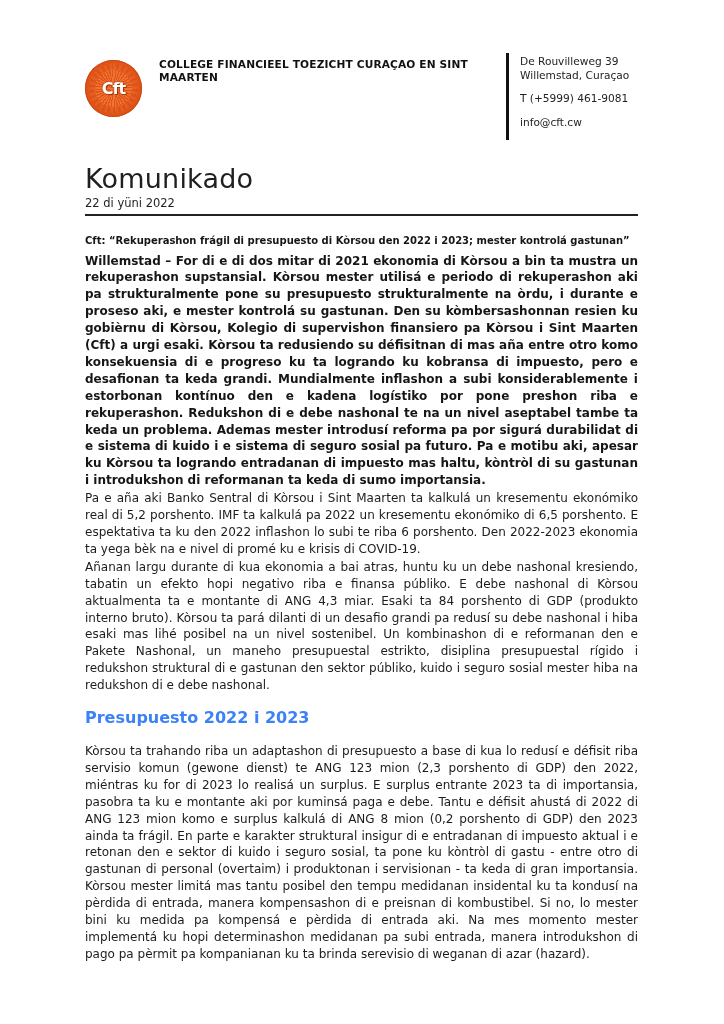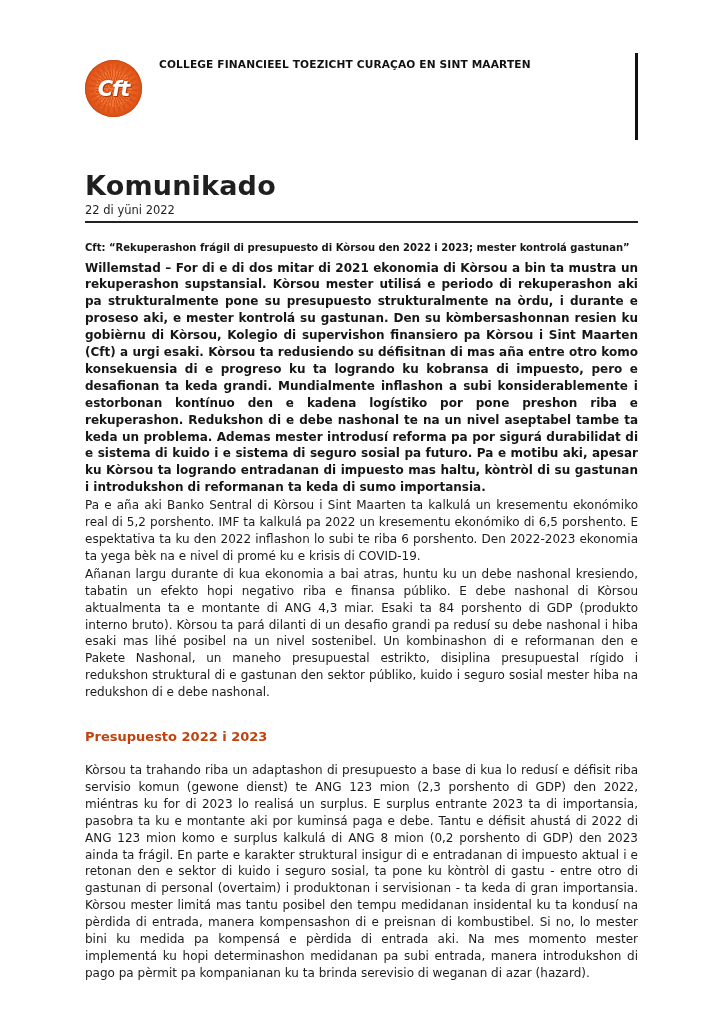--- a/index.html
+++ b/index.html
@@ -54,24 +54,23 @@
       repeating-conic-gradient(#ef7434 0deg 5deg, #e15418 5deg 10deg);
   }
   .logo-text {
     position: absolute;
     inset: 0;
     display: flex;
     align-items: center;
     justify-content: center;
     color: #ffffff;
     font-weight: bold;
-    font-size: 21px;
+    font-size: 16px;
     letter-spacing: -1px;
     text-shadow: 0 0 2px #a33608, 1px 1px 0 #a33608;
-    font-style: italic;
   }
   .company-name {
     flex: 1 1 auto;
     font-size: 10.6px;
     font-weight: bold;
     letter-spacing: 0.15px;
     padding: 10px 10px 0 0;
     color: #111;
     line-height: 13px;
   }
@@ -86,24 +85,24 @@
     flex: 0 0 118px;
     width: 118px;
     padding: 7px 0 0 11px;
     font-size: 10.6px;
     line-height: 13.5px;
     color: #222;
   }
   .contact-gap { height: 10px; }
   
   .doc-title {
-    margin-top: 31px;
+    margin-top: 24px;
     font-size: 27px;
     line-height: 30px;
-    font-weight: 700;
+    font-weight: 400;
     color: #1f1f1f;
     letter-spacing: 0.2px;
   }
   .doc-date {
     font-size: 11.5px;
     margin-top: 2px;
     color: #1f1f1f;
   }
   .title-rule {
     border: none;
@@ -122,43 +121,51 @@
   
   .para {
     font-size: 12px;
     line-height: 16.9px;
     text-align: justify;
     margin-top: 1px;
     color: #1c1c1c;
   }
   .para.lead { font-weight: bold; color: #161616; }
   .section-title {
-    font-size: 13px;
+    font-size: 16px;
     line-height: 16.9px;
     font-weight: bold;
-    margin-top: 28px;
-    color: #c2410c;
+    margin-top: 16px;
+    color: #3b82f6;
   }
   .section-title + .para { margin-top: 16px; }
 </style>
 </head>
 <body>
 
 <div class="page">
 
   <div class="letterhead">
     <div class="logo-wrap">
       <div class="logo-circle">
         <div class="logo-ring"></div>
         <div class="logo-inner"></div>
         <div class="logo-text">Cft</div>
       </div>
     </div>
     <div class="company-name">COLLEGE FINANCIEEL TOEZICHT CURAÇAO EN SINT MAARTEN</div>
     <div class="vbar"></div>
+    <div class="contact-block">
+      <div>De Rouvilleweg 39</div>
+      <div>Willemstad, Curaçao</div>
+      <div class="contact-gap"></div>
+      <div>T (+5999) 461-9081</div>
+      <div class="contact-gap"></div>
+      <div>info@cft.cw</div>
+    </div>
   </div>
 
   <div class="doc-title">Komunikado</div>
   <div class="doc-date">22 di yüni 2022</div>
   <hr class="title-rule">
 
   <div class="headline">Cft: “Rekuperashon frágil di presupuesto di Kòrsou den 2022 i 2023; mester kontrolá gastunan”</div>
 
   <div class="para lead">Willemstad – For di e di dos mitar di 2021 ekonomia di Kòrsou a bin ta mustra un rekuperashon supstansial. Kòrsou mester utilisá e periodo di rekuperashon aki pa strukturalmente pone su presupuesto strukturalmente na òrdu, i durante e proseso aki, e mester kontrolá su gastunan. Den su kòmbersashonnan resien ku gobièrnu di Kòrsou, Kolegio di supervishon finansiero pa Kòrsou i Sint Maarten (Cft) a urgi esaki. Kòrsou ta redusiendo su défisitnan di mas aña entre otro komo konsekuensia di e progreso ku ta logrando ku kobransa di impuesto, pero e desafionan ta keda grandi. Mundialmente inflashon a subi konsiderablemente i estorbonan kontínuo den e kadena logístiko por pone preshon riba e rekuperashon. Redukshon di e debe nashonal te na un nivel aseptabel tambe ta keda un problema. Ademas mester introdusí reforma pa por sigurá durabilidat di e sistema di kuido i e sistema di seguro sosial pa futuro. Pa e motibu aki, apesar ku Kòrsou ta logrando entradanan di impuesto mas haltu, kòntròl di su gastunan i introdukshon di reformanan ta keda di sumo importansia.</div>
   <div class="para">Pa e aña aki Banko Sentral di Kòrsou i Sint Maarten ta kalkulá un kresementu ekonómiko real di 5,2 porshento. IMF ta kalkulá pa 2022 un kresementu ekonómiko di 6,5 porshento. E espektativa ta ku den 2022 inflashon lo subi te riba 6 porshento. Den 2022-2023 ekonomia ta yega bèk na e nivel di promé ku e krisis di COVID-19.</div>

